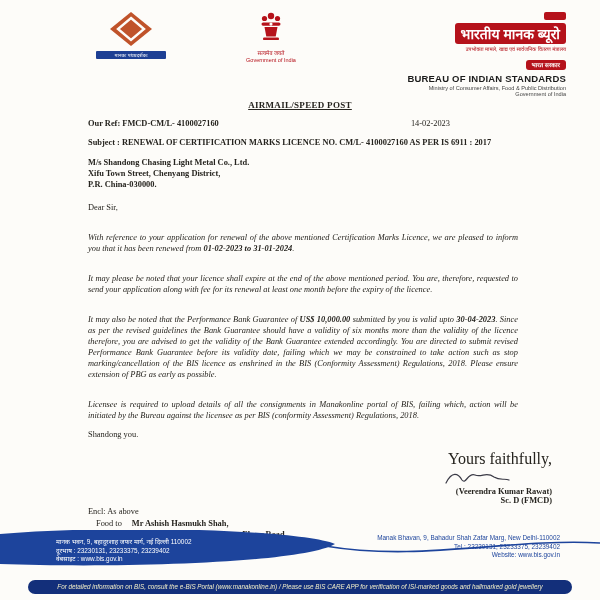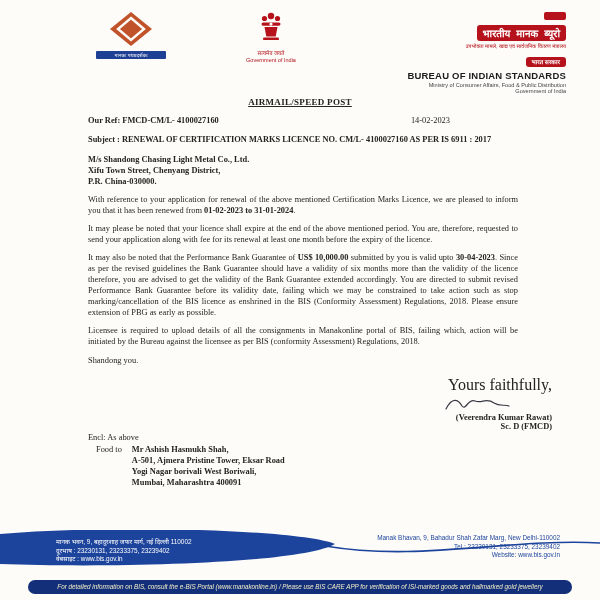--- a/index.html
+++ b/index.html
@@ -25,41 +25,41 @@
   }
   .emblem { text-align:center; margin-top:-2px; }
   .emblem-motto { color:#b5121b; font-size:5.5px; margin-top:1px; font-family:"Liberation Sans", sans-serif;}
   .emblem-cap  { color:#b5121b; font-size:5.5px; font-family:"Liberation Sans", sans-serif;}
   .org { width:190px; text-align:right; font-family:"Liberation Sans", sans-serif; }
   .corner-pill { width:22px; height:8px; background:#b5121b; border-radius:2px; margin:0 0 3px auto; }
   .pill {
     display:inline-block; background:#b5121b; color:#fff; border-radius:3px;
     padding:1px 6px; font-weight:bold;
   }
-  .pill.big { font-size:10px;font-family:Liberation Mono, monospace; }
+  .pill.big { font-size:14px; }
   .pill.small { font-size:6px; margin-top:1px; }
   .hindi-min { color:#b5121b; font-size:5.2px; margin-top:1px; }
   .org-en { font-size:9.5px; font-weight:bold; color:#1b1b1b; margin-top:2px; letter-spacing:0.2px; }
   .org-min { font-size:5.6px; color:#444; margin-top:1px; }
   .org-gov { font-size:5.6px; color:#444; }
 
   .postmode {
     text-align:center; font-weight:bold; font-size:9px; margin-top:3px;
     text-decoration:underline; letter-spacing:0.3px;
   }
 
   
   .content { margin:8px 82px 0 88px; font-size:8.4px; line-height:11px; }
   .refrow { display:flex; justify-content:space-between; padding-right:68px; font-weight:bold; }
   .dateline { font-weight:normal; }
   .subject { font-weight:bold; margin-top:8px; width:412px; }
   .addr { font-weight:bold; margin-top:9px; }
   .salutation { margin-top:12px; }
   .paras { text-align:justify; }
-  .paras p { margin:7px 0 0 0; }
+  .paras p { margin:19px 0 0 0;font-style:italic; }
   .b { font-weight:bold; }
   .closing { margin-top:8px; }
 
   .sigblock { width:150px; margin:10px 48px 0 auto; text-align:right; }
   .sig-squiggle { display:block; margin:1px auto 0 auto; }
   .sig-name { font-weight:bold; font-size:8.4px; }
   .sig-desig { font-weight:bold; font-size:8.4px; }
 
   .encl { margin:2px 0 0 88px; font-size:8.4px; }
   .copy { display:flex; margin:2px 0 0 96px; font-size:8.4px; line-height:11px; }
@@ -139,20 +139,21 @@
     </div>
 
     <div class="subject">Subject : RENEWAL OF CERTIFICATION MARKS LICENCE NO. CM/L- 4100027160 AS PER IS 6911 : 2017</div>
 
     <div class="addr">
         <div>M/s Shandong Chasing Light Metal Co., Ltd.</div>
         <div>Xifu Town Street, Chenyang District,</div>
         <div>P.R. China-030000.</div>
       </div>
 
+    <div class="salutation">Dear Sir,</div>
 
     <div class="paras">
         <p><span>With reference to your application for renewal of the above mentioned Certification Marks Licence, we are pleased to inform you that it has been renewed from </span><span class="b">01-02-2023 to 31-01-2024</span><span>.</span></p>
         <p><span>It may please be noted that your licence shall expire at the end of the above mentioned period. You are, therefore, requested to send your application along with fee for its renewal at least one month before the expiry of the licence.</span></p>
         <p><span>It may also be noted that the Performance Bank Guarantee of </span><span class="b">US$ 10,000.00</span><span> submitted by you is valid upto </span><span class="b">30-04-2023</span><span>. Since as per the revised guidelines the Bank Guarantee should have a validity of six months more than the validity of the licence therefore, you are advised to get the validity of the Bank Guarantee extended accordingly. You are directed to submit revised Performance Bank Guarantee before its validity date, failing which we may be constrained to take action such as stop marking/cancellation of the BIS licence as enshrined in the BIS (Conformity Assessment) Regulations, 2018. Please ensure extension of PBG as early as possible.</span></p>
         <p><span>Licensee is required to upload details of all the consignments in Manakonline portal of BIS, failing which, action will be initiated by the Bureau against the licensee as per BIS (conformity Assessment) Regulations, 2018.</span></p>
       </div>
 
     <div class="closing">Shandong you.</div>
   </div>

